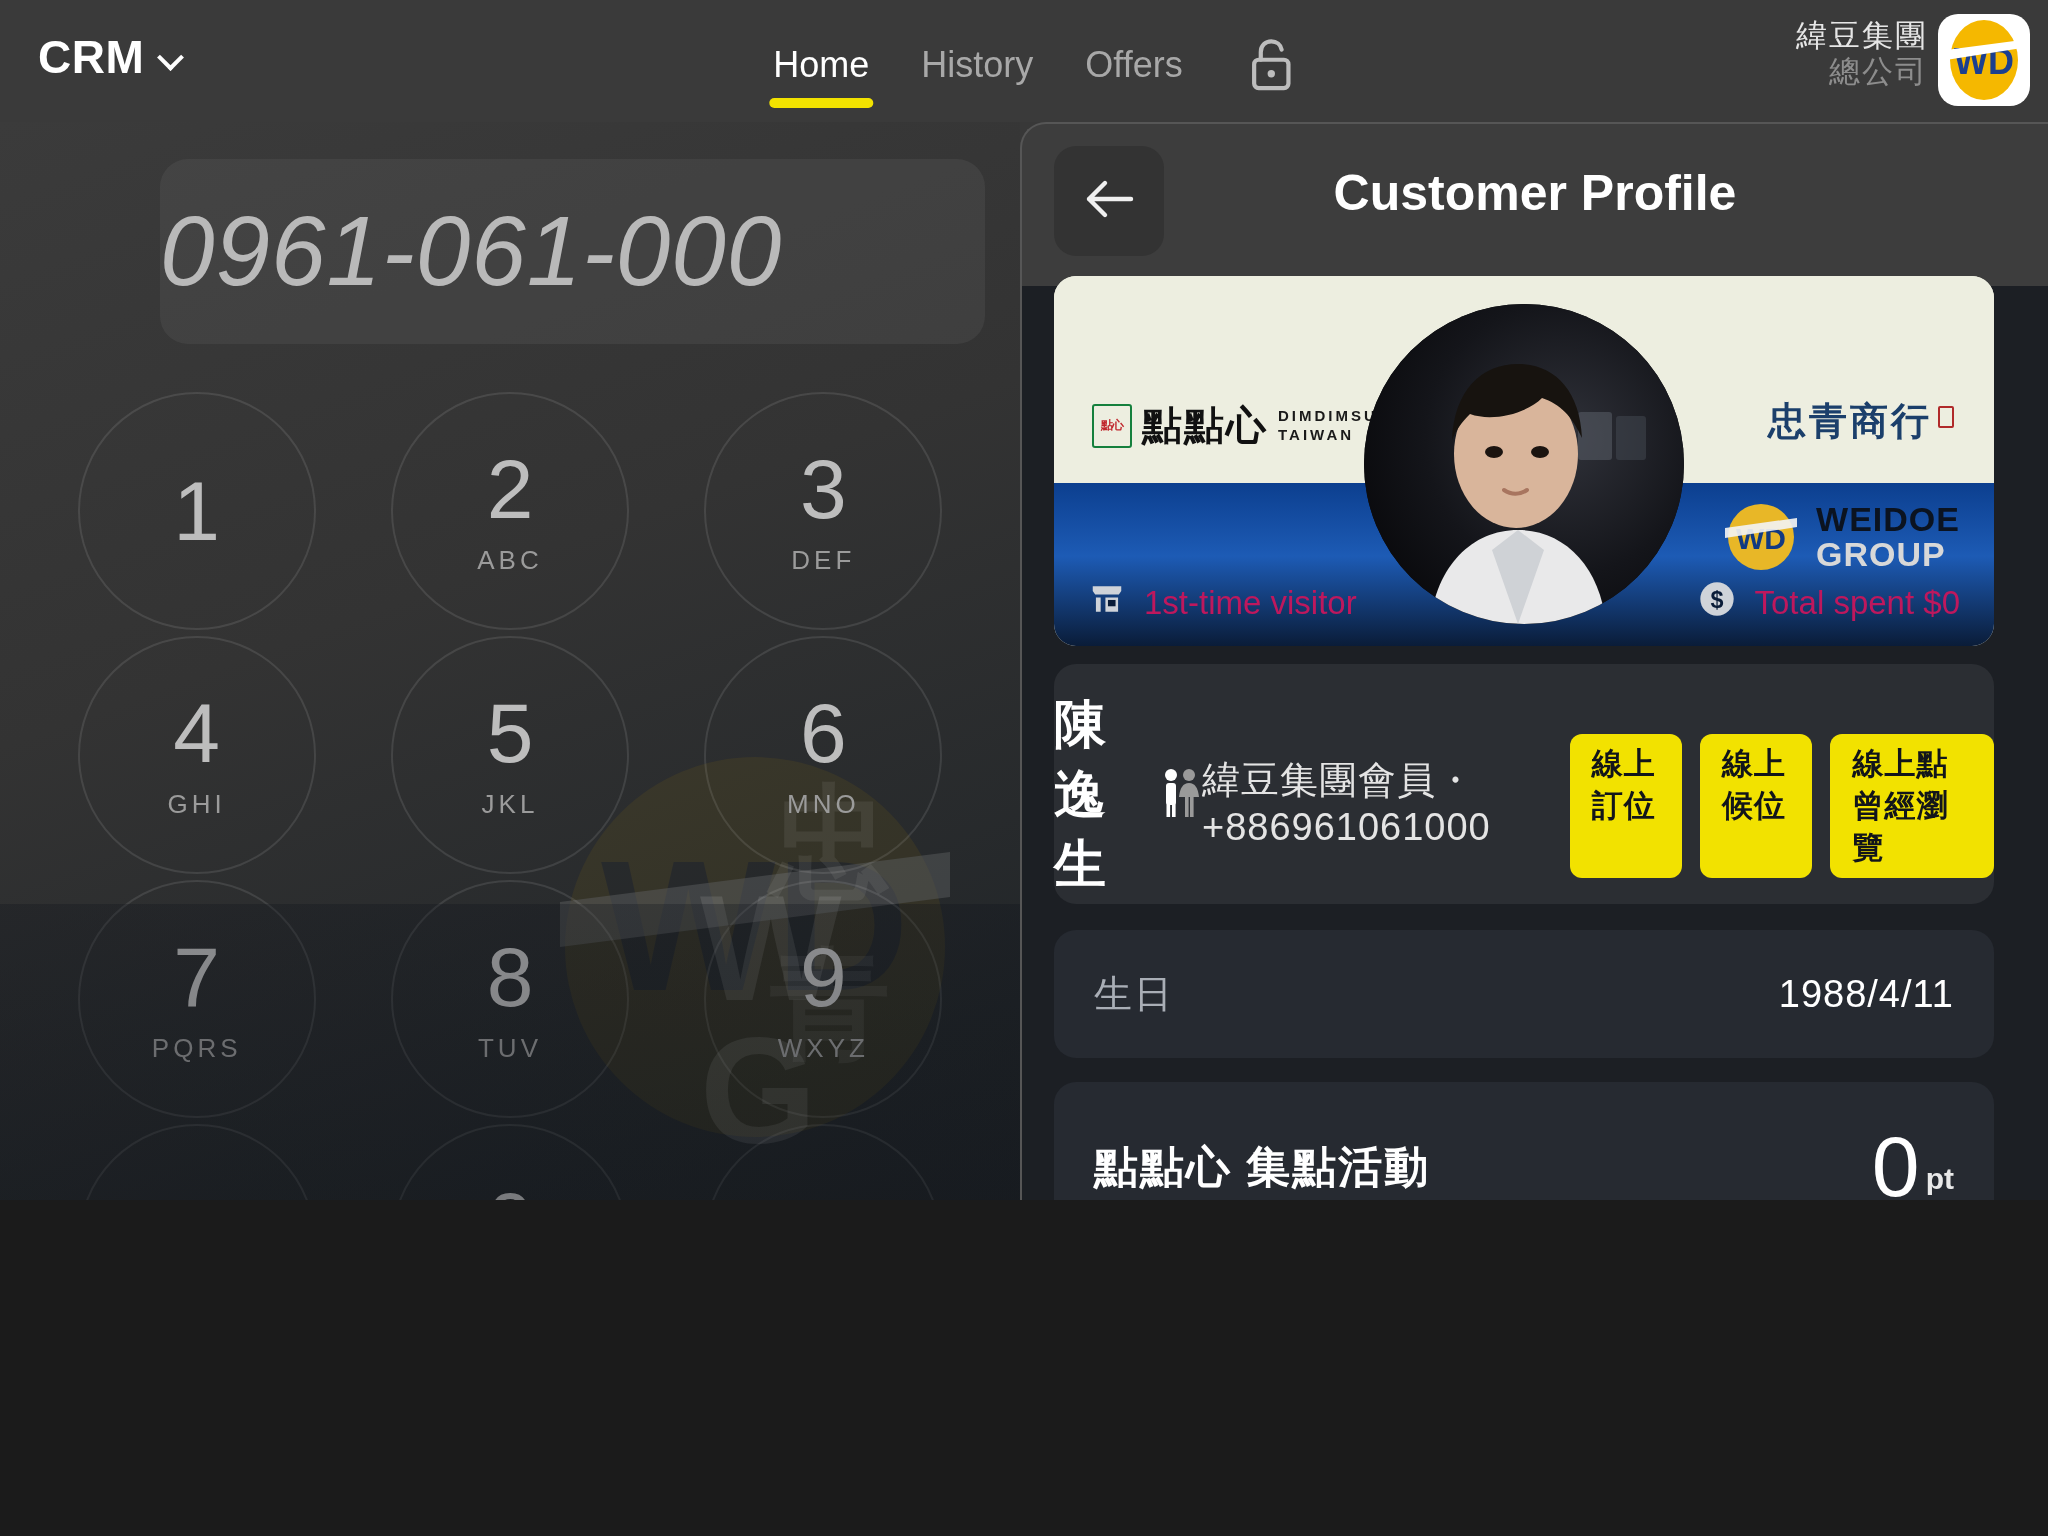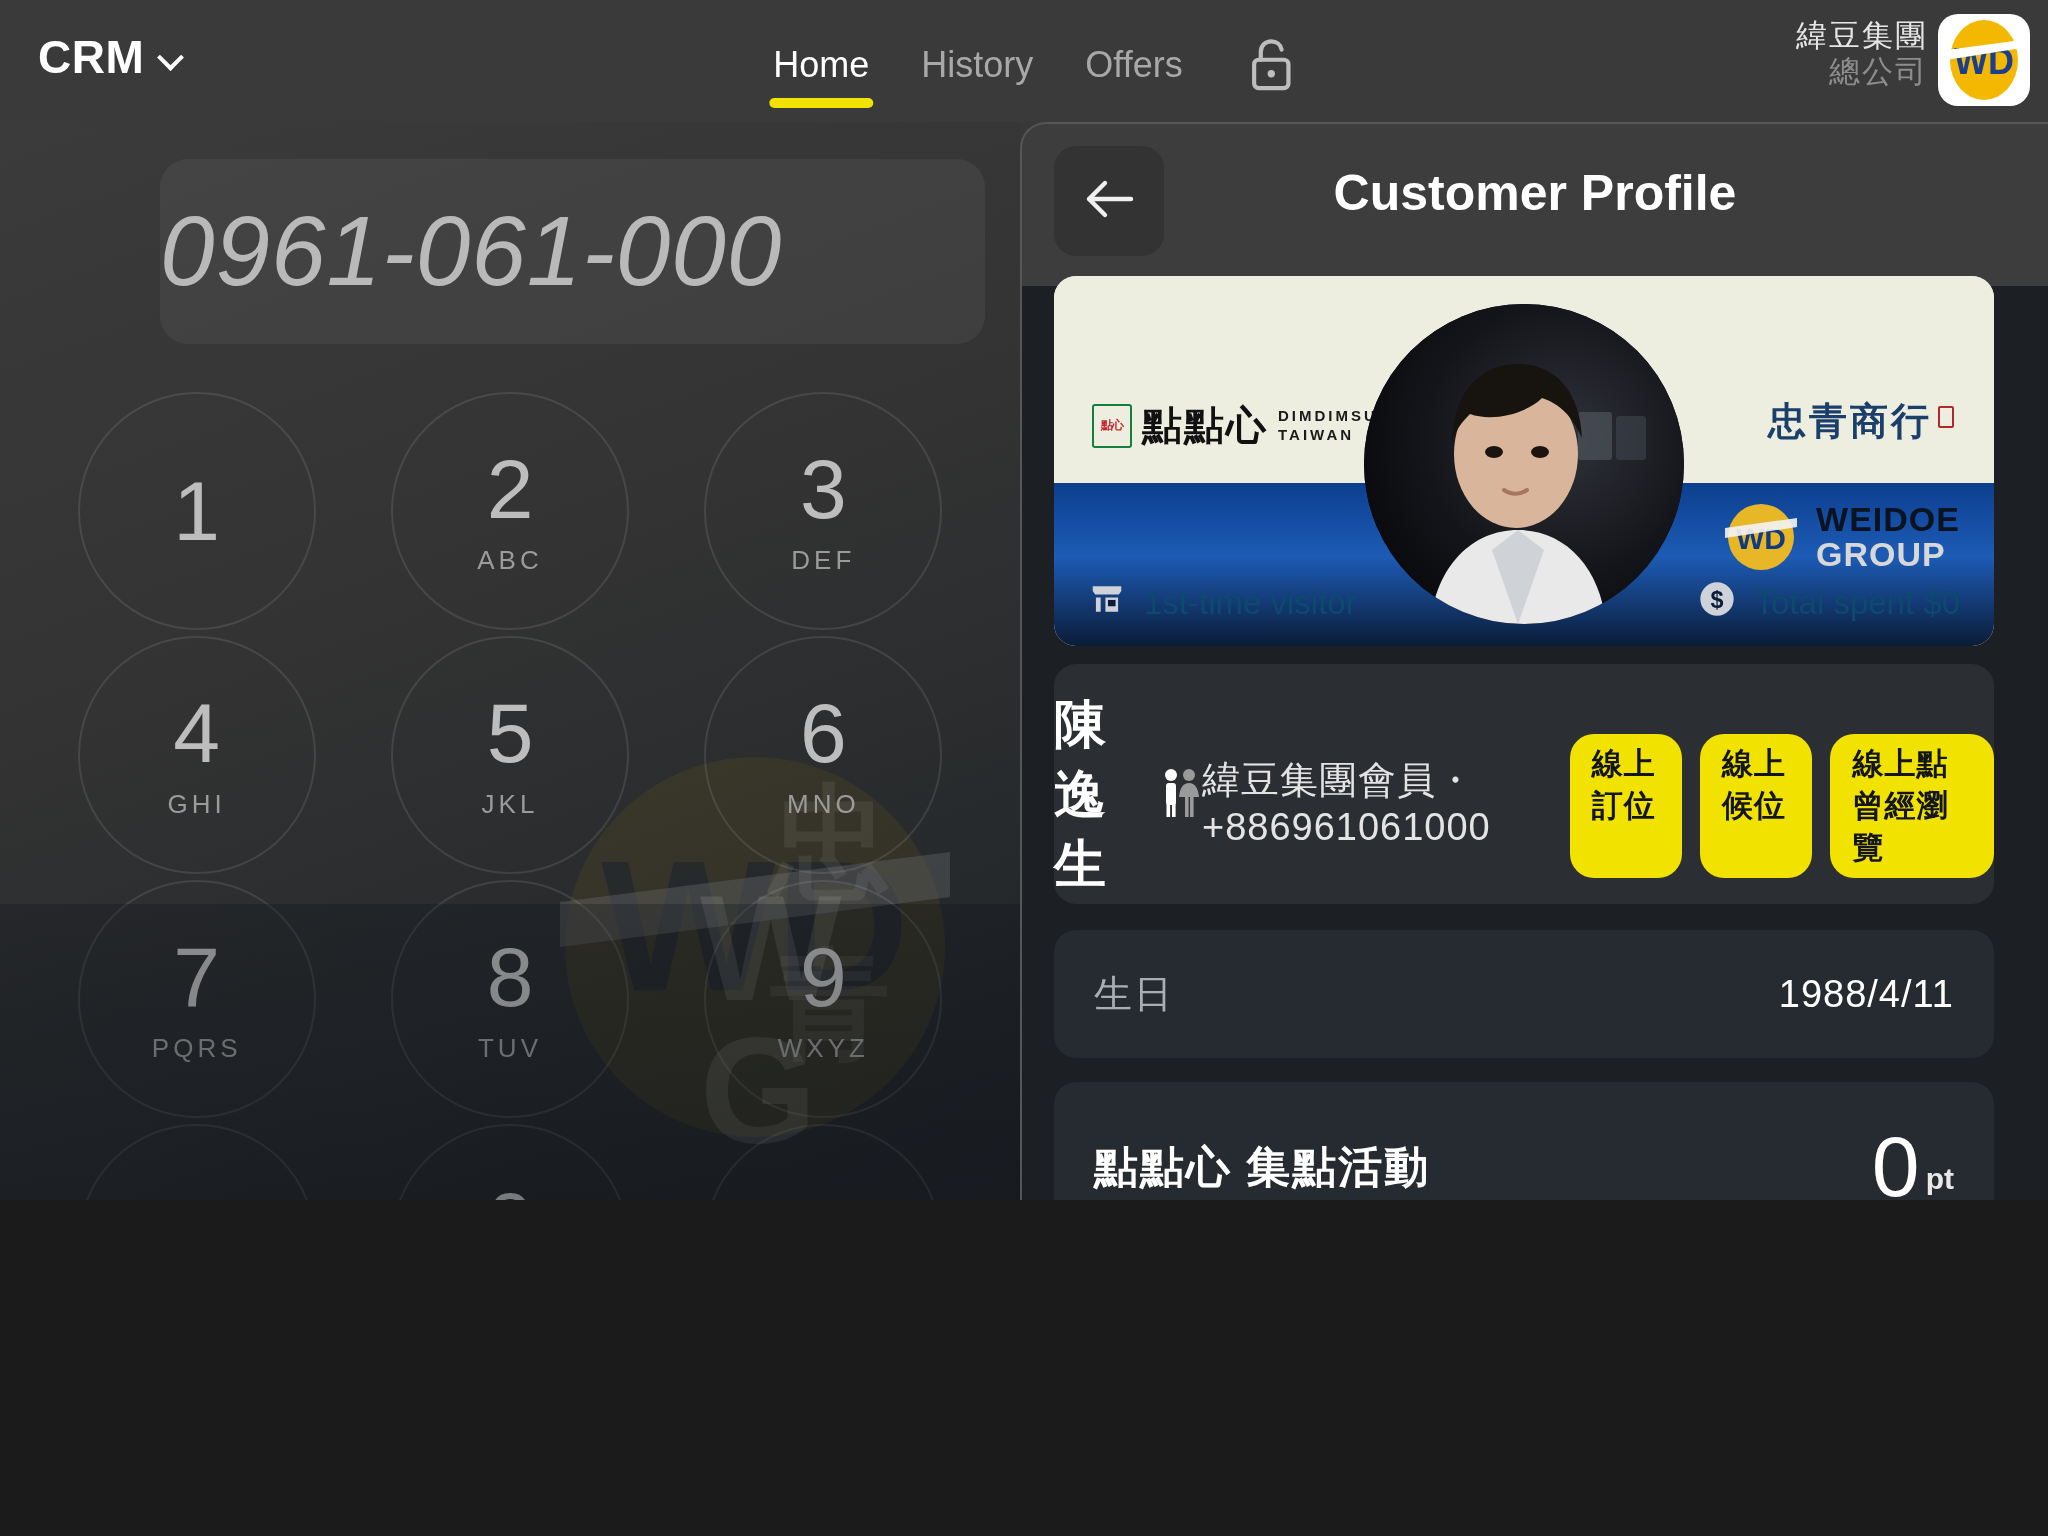--- a/index.html
+++ b/index.html
@@ -170,36 +170,36 @@
   .avatar {
     position:absolute; left:50%; transform:translateX(-50%); top:28px;
     width:320px; height:320px; border-radius:50%; overflow:hidden;
     background:#0b0b0c;
   }
   .status-row {
     position:absolute; left:0; right:0; bottom:0; height:86px;
     display:flex; align-items:center; justify-content:space-between;
     padding:0 34px; color:#fff;
   }
-  .status-item { display:flex; align-items:center; gap:18px; font-size:33px; color:#0c4a6e; }
+  .status-item { display:flex; align-items:center; gap:18px; font-size:33px; color:#be185d; }
 
   
   .name-block {
     position:absolute; left:32px; top:378px; width:940px; height:240px;
     background:#2b2e33; border-radius:22px;
     display:flex; flex-direction:row; align-items:center; justify-content:flex-start;
     padding-top:22px;
   }
   .name-row { display:flex; align-items:center; gap:20px; }
   .cust-name { font-size:52px; font-weight:700; color:#fff; letter-spacing:2px; }
   .cust-meta { font-size:38px; color:#e4e4e4; margin-top:14px; letter-spacing:1px; }
   .tags { display:flex; gap:18px; margin-top:22px; }
   .tag {
     background:#f2e200; color:#12151a; font-size:31px; font-weight:700;
-    padding:9px 22px; border-radius:24px; letter-spacing:1px; cursor:pointer;
+    padding:9px 22px; border-radius:12px; letter-spacing:1px; cursor:pointer;
   }
 
   
   .row-card {
     position:absolute; left:32px; width:940px;
     background:#262a31; border-radius:22px;
     display:flex; align-items:center; justify-content:space-between;
     padding:0 40px;
   }
   .row-birthday { top:644px; height:128px; }

